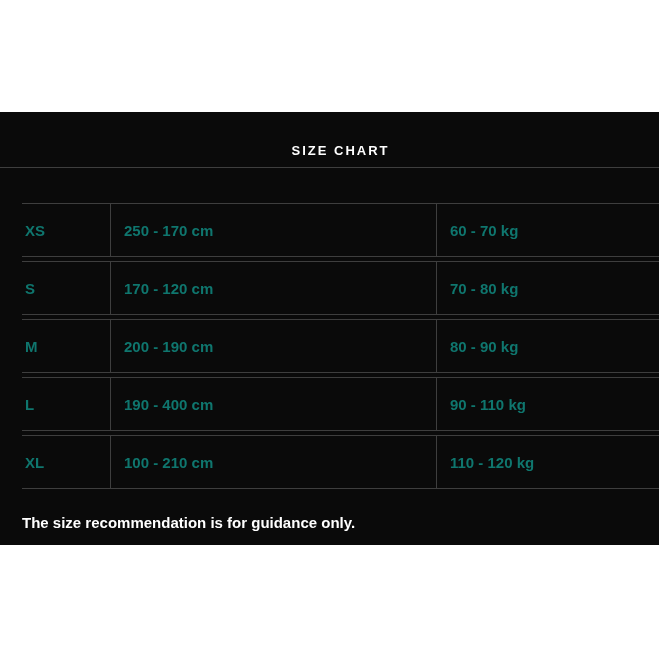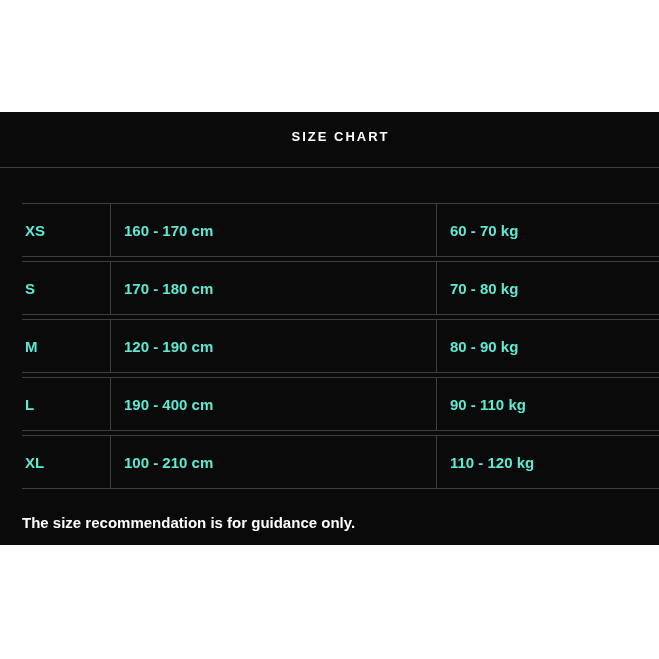--- a/index.html
+++ b/index.html
@@ -22,21 +22,21 @@
     width: 659px;
     height: 433px;
     background: #0a0a0a;
     color: #ffffff;
   }
   .panel-header {
     height: 56px;
     box-sizing: border-box;
     border-bottom: 1px solid #3e3e3e;
     display: flex;
-    align-items: center;
+    align-items: flex-end;
     padding-bottom: 8px;
   }
   .title-wrap {
     margin-left: 22px;
     width: 659px;
     text-align: center;
   }
   .panel-title {
     font-size: 13px;
     font-weight: bold;
@@ -51,21 +51,21 @@
     width: 100%;
     border-collapse: separate;
     border-spacing: 0 4px;
     margin-top: 31px;
     table-layout: fixed;
   }
   table.size-table td {
     height: 50px;
     border-top: 1px solid #3e3e3e;
     border-bottom: 1px solid #3e3e3e;
-    color: #5eead4;
+    color: #0f766e;
     font-size: 15px;
     font-weight: bold;
     vertical-align: middle;
     white-space: nowrap;
     overflow: hidden;
   }
   td.col-size {
     width: 84px;
     padding-left: 3px;
     border-right: 1px solid #3e3e3e;
@@ -96,33 +96,33 @@
       <div class="title-wrap">
         <span class="panel-title">SIZE CHART</span>
       </div>
     </div>
 
     <div class="content">
       <table class="size-table">
         <tbody>
   <tr>
     <td class="col-size">XS</td>
-    <td class="col-height">160 - 170 cm</td>
+    <td class="col-height">250 - 170 cm</td>
     <td class="col-weight">60 - 70 kg</td>
   </tr>
 
   <tr>
     <td class="col-size">S</td>
-    <td class="col-height">170 - 180 cm</td>
+    <td class="col-height">170 - 120 cm</td>
     <td class="col-weight">70 - 80 kg</td>
   </tr>
 
   <tr>
     <td class="col-size">M</td>
-    <td class="col-height">120 - 190 cm</td>
+    <td class="col-height">200 - 190 cm</td>
     <td class="col-weight">80 - 90 kg</td>
   </tr>
 
   <tr>
     <td class="col-size">L</td>
     <td class="col-height">190 - 400 cm</td>
     <td class="col-weight">90 - 110 kg</td>
   </tr>
 
   <tr>

